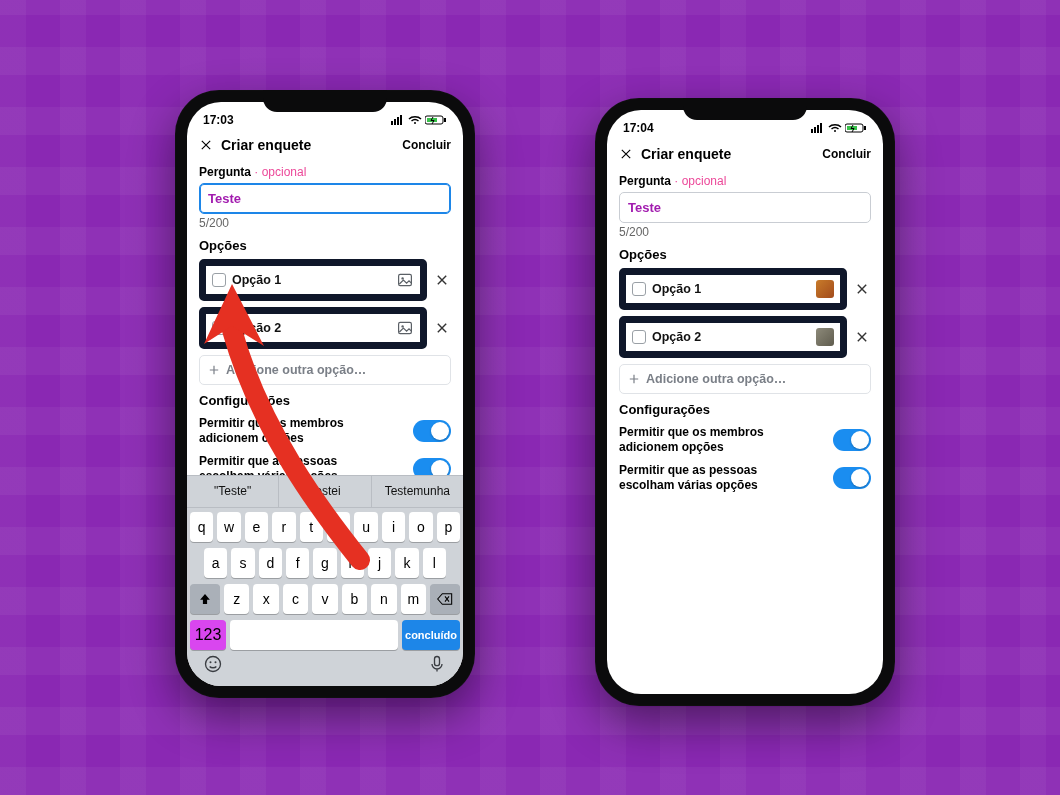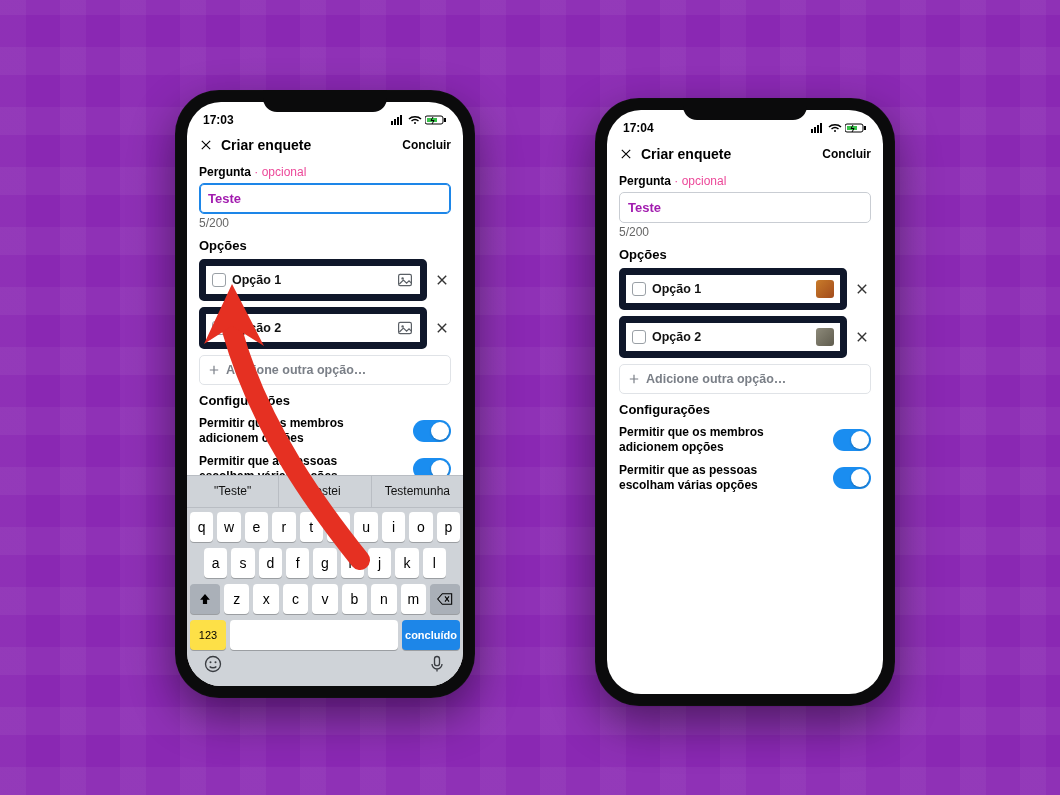--- a/index.html
+++ b/index.html
@@ -182,21 +182,21 @@
     height:30px; min-width:22px;
     flex:1;
     display:flex; align-items:center; justify-content:center;
     font-size:14px; font-weight:500;
     box-shadow: 0 1px 0 rgba(0,0,0,0.25);
   }
   .key.sp  { background:#aab0b8; color:#000; flex:0 0 30px; }
   .krow.r2 { padding: 0 14px; }
   .krow.r4 .key { font-size:12px; }
   .krow.r4 .space { flex: 1; }
-  .krow.r4 .num   { flex:0 0 36px; background:#fde047; font-size:11px; }
+  .krow.r4 .num   { flex:0 0 36px; background:#d946ef; font-size:16px; }
   .krow.r4 .done  { flex:0 0 58px; background:#1d86e8; color:#fff; font-size:11px; font-weight:600; }
   .kbbottom { display:flex; justify-content:space-between; padding:4px 16px 8px 16px; }
   .kbicon { color:#3a3d42; }
 
   
   .arrowwrap {
     position:absolute;
     left: 170px; top: 260px;
     width: 220px; height: 340px;
     z-index: 10;

